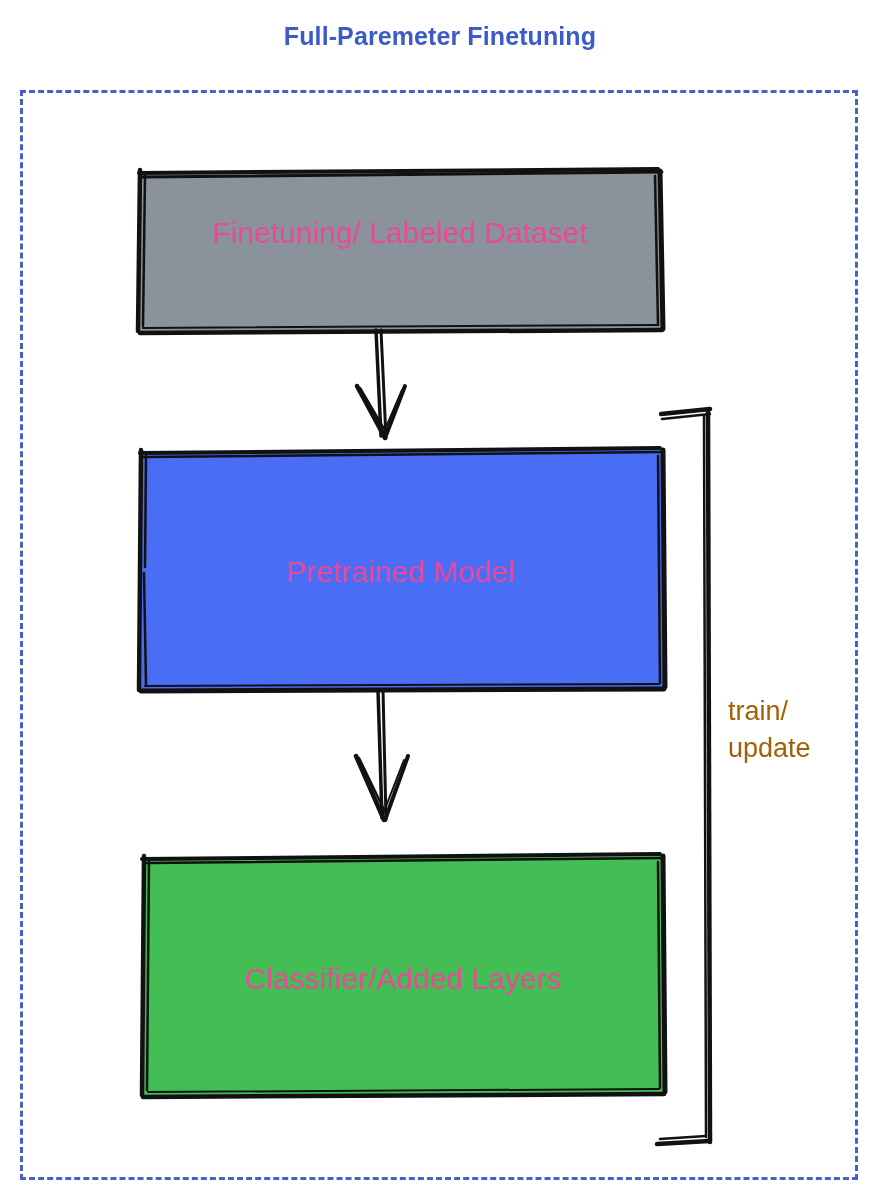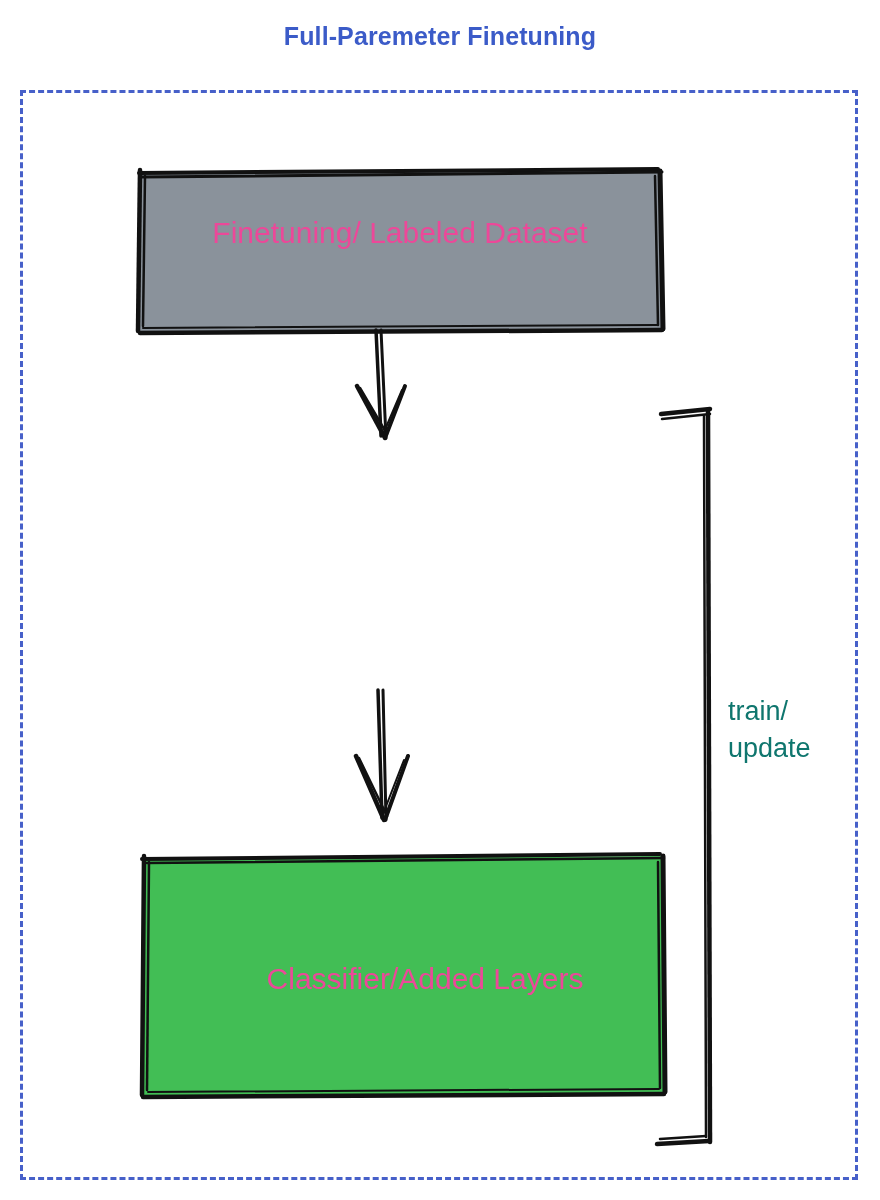--- a/index.html
+++ b/index.html
@@ -72,37 +72,37 @@
     height: 245px;
   }
   #node-pretrained .label-wrap { top: 108px; }
   
   #node-classifier {
     left: 140px;
     top: 854px;
     width: 526px;
     height: 243px;
   }
-  #node-classifier .label-wrap { top: 108px; padding-left: 22px; }
+  #node-classifier .label-wrap { top: 108px; }
 
   .sketch-svg {
     position: absolute;
     left: 0;
     top: 0;
     overflow: visible;
   }
   #loop-label {
     position: absolute;
     left: 728px;
     top: 693px;
     width: 130px;
     text-align: left;
     font-size: 27px;
     line-height: 1.36;
-    color: #0f766e;
+    color: #a16207;
     white-space: pre-line;
   }
 </style>
 </head>
 <body>
 
 <div id="canvas">
 
   <div id="diagram-title">Full-Paremeter Finetuning</div>
 
@@ -116,20 +116,35 @@
       <path d="M524,3 L527,161" stroke="#111" stroke-width="5" fill="none" stroke-linecap="round"></path>
       <path d="M519,8 L522,157" stroke="#111" stroke-width="2.5" fill="none" stroke-linecap="round"></path>
       <path d="M526,162 L4,165" stroke="#111" stroke-width="4.5" fill="none" stroke-linecap="round"></path>
       <path d="M521,157 L7,160" stroke="#111" stroke-width="2" fill="none" stroke-linecap="round"></path>
       <path d="M4,2 L2,163" stroke="#111" stroke-width="4.5" fill="none" stroke-linecap="round"></path>
       <path d="M9,8 L7,158" stroke="#111" stroke-width="2.5" fill="none" stroke-linecap="round"></path>
     </svg>
     <div class="label-wrap node-label">Finetuning/ Labeled Dataset</div>
   </div>
 
+  <div class="node-box" id="node-pretrained">
+    <svg class="sketch-svg" width="530" height="245" viewBox="0 0 530 245">
+      <path d="M6,6 L526,2 L528,241 L5,244 Z" fill="#4A6DF5"></path>
+      <path d="M4,6 L524,1" stroke="#111" stroke-width="4" fill="none" stroke-linecap="round"></path>
+      <path d="M8,10 L528,5" stroke="#111" stroke-width="2.5" fill="none" stroke-linecap="round"></path>
+      <path d="M527,3 L529,240" stroke="#111" stroke-width="5" fill="none" stroke-linecap="round"></path>
+      <path d="M522,9 L524,236" stroke="#111" stroke-width="2.5" fill="none" stroke-linecap="round"></path>
+      <path d="M528,242 L5,244" stroke="#111" stroke-width="5" fill="none" stroke-linecap="round"></path>
+      <path d="M523,237 L9,239" stroke="#111" stroke-width="2" fill="none" stroke-linecap="round"></path>
+      <path d="M5,3 L3,243" stroke="#111" stroke-width="4.5" fill="none" stroke-linecap="round"></path>
+      <path d="M10,9 L9,120" stroke="#111" stroke-width="2.5" fill="none" stroke-linecap="round"></path>
+      <path d="M8,126 L10,238" stroke="#111" stroke-width="2.5" fill="none" stroke-linecap="round"></path>
+    </svg>
+    <div class="label-wrap node-label">Pretrained Model</div>
+  </div>
 
   <div class="node-box" id="node-classifier">
     <svg class="sketch-svg" width="526" height="243" viewBox="0 0 526 243">
       <path d="M5,5 L522,2 L524,239 L3,242 Z" fill="#42BE55"></path>
       <path d="M2,5 L520,0" stroke="#111" stroke-width="4" fill="none" stroke-linecap="round"></path>
       <path d="M7,9 L524,4" stroke="#111" stroke-width="2.5" fill="none" stroke-linecap="round"></path>
       <path d="M523,2 L525,238" stroke="#111" stroke-width="5" fill="none" stroke-linecap="round"></path>
       <path d="M518,8 L520,234" stroke="#111" stroke-width="2.5" fill="none" stroke-linecap="round"></path>
       <path d="M524,240 L3,243" stroke="#111" stroke-width="4.5" fill="none" stroke-linecap="round"></path>
       <path d="M519,235 L8,238" stroke="#111" stroke-width="2" fill="none" stroke-linecap="round"></path>

